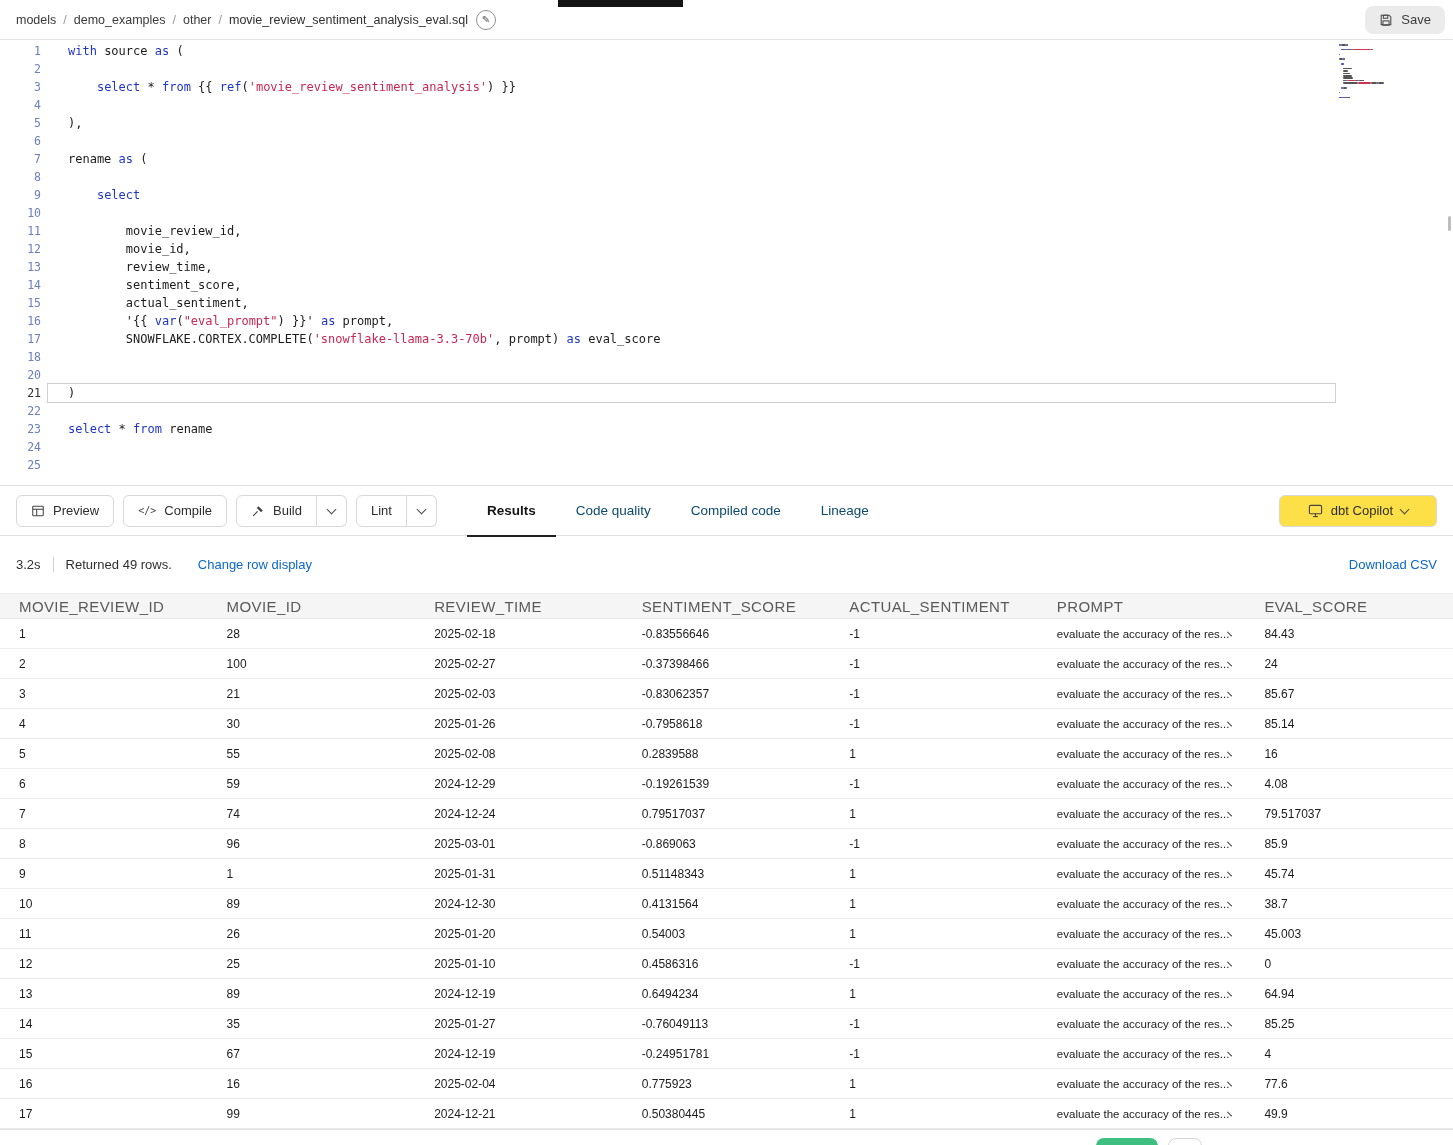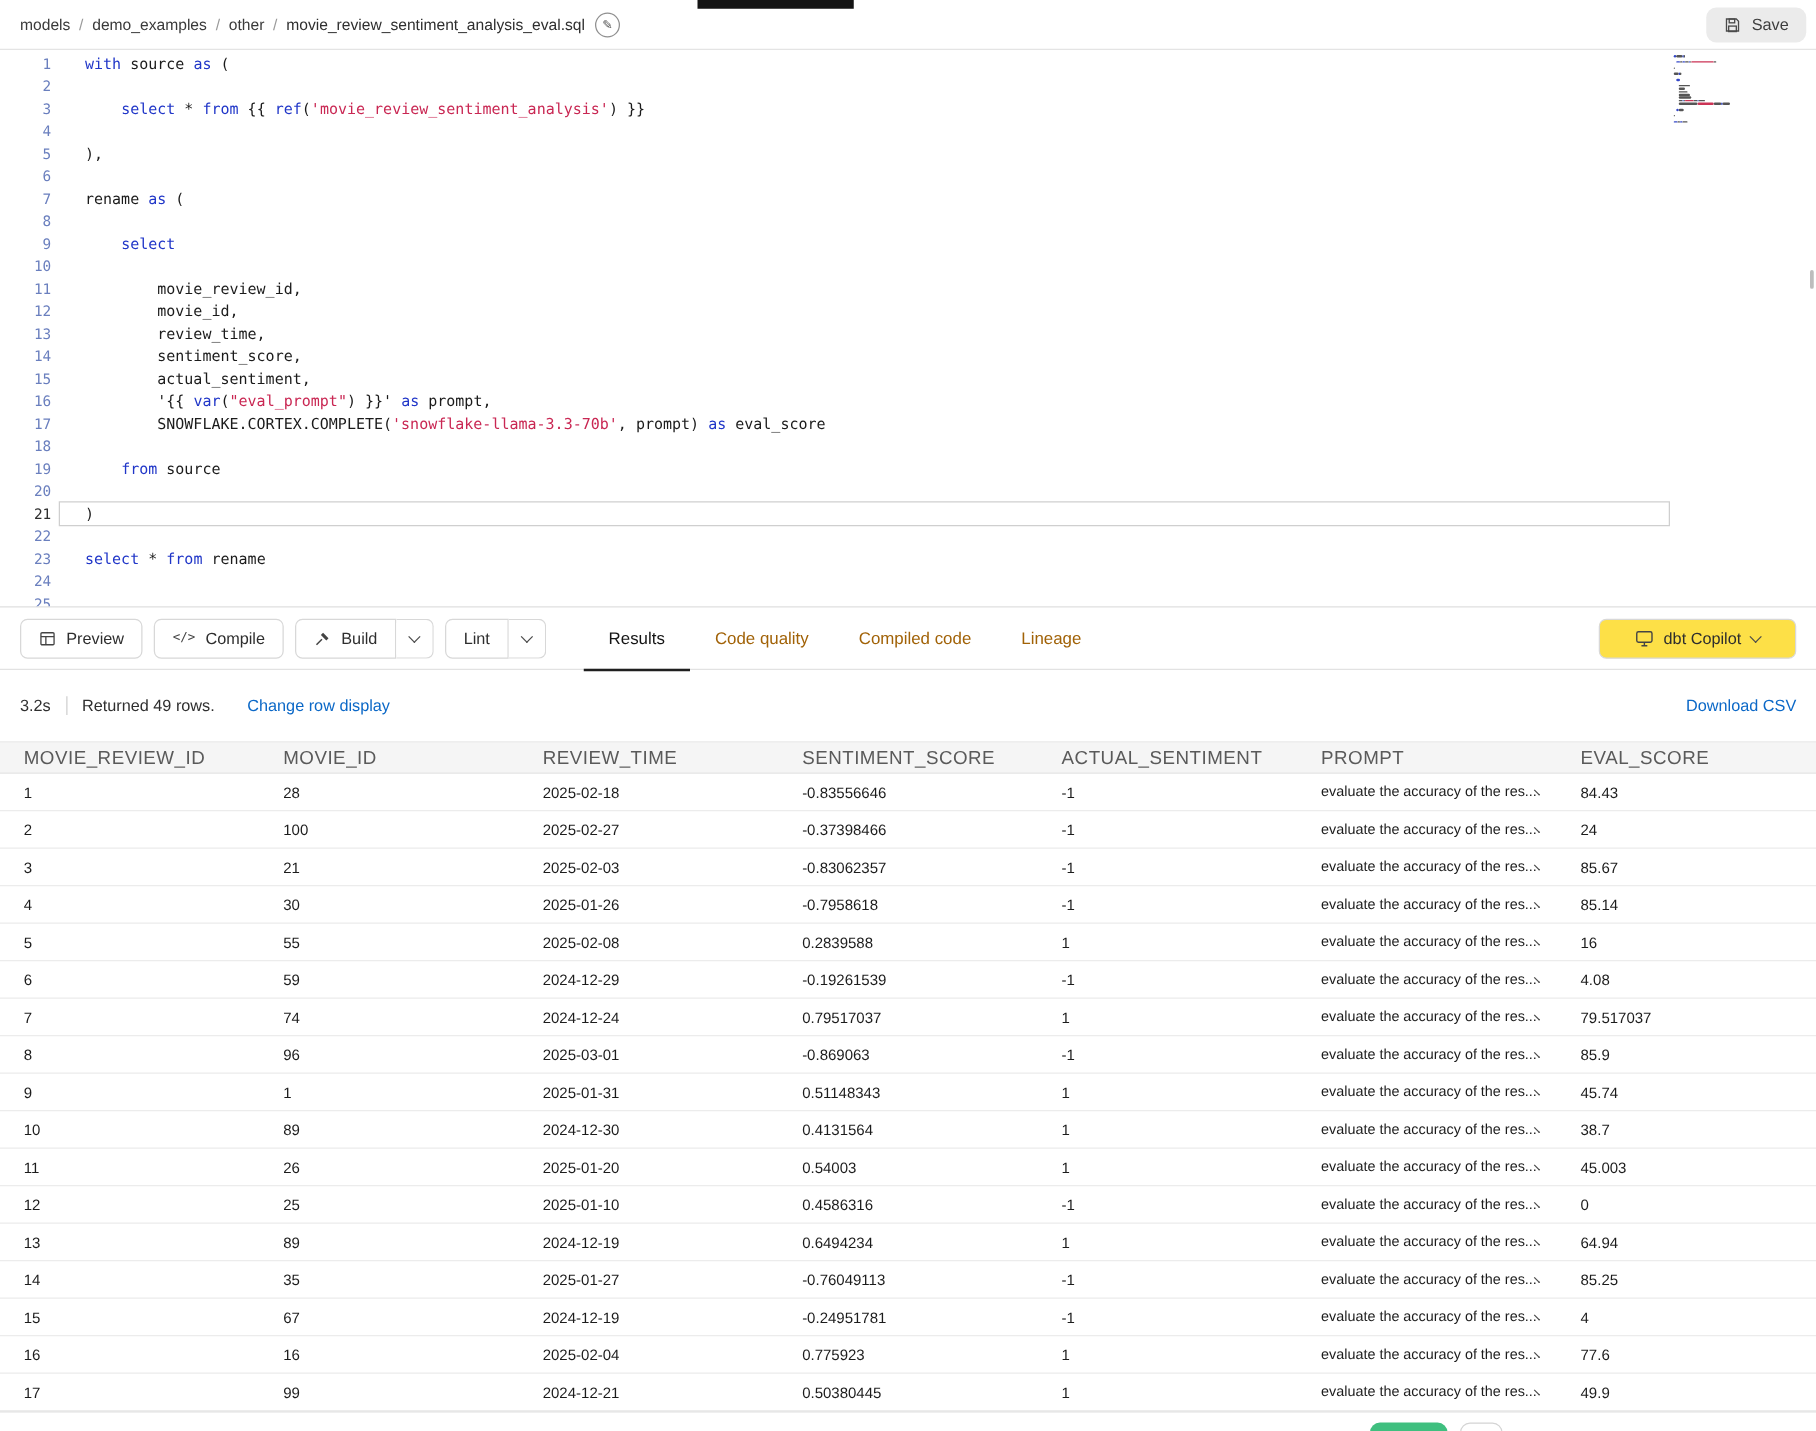--- a/index.html
+++ b/index.html
@@ -42,23 +42,23 @@
   .toolbar{height:50px;border-bottom:1px solid #e2e2e2;display:flex;align-items:center;
     padding:0 16px;box-sizing:border-box;}
   .btn{height:32px;background:#fff;border:1px solid #d8d8d8;border-radius:6px;display:inline-flex;
     align-items:center;gap:8px;padding:0 14px;font-size:13px;color:#2e2e2e;cursor:pointer;font-family:inherit;}
   .btn + .btn, .btn-group{margin-left:9px;}
   .btn-group{display:inline-flex;}
   .btn-group .btn{margin-left:0;}
   .btn-group .btn.main{border-radius:6px 0 0 6px;}
   .btn-group .btn.arrow{border-radius:0 6px 6px 0;border-left:none;padding:0 11px;}
   .tabs{display:flex;height:50px;margin-left:30px;}
-  .tab{padding:0 20px;display:flex;align-items:center;font-size:13.5px;color:#a16207;
+  .tab{padding:0 20px;display:flex;align-items:center;font-size:13.5px;color:#0c4a6e;
     position:relative;cursor:pointer;}
-  .tab.active{color:#141414;font-weight:normal;}
+  .tab.active{color:#141414;font-weight:bold;}
   .tab.active::after{content:"";position:absolute;left:0;right:0;bottom:-1px;height:2px;
     background:var(--tab_underline,#1f1f1f);}
   .copilot-btn{margin-left:auto;height:32px;border:1px solid #d8d8d8;border-radius:6px;background:#fde047;
     display:flex;align-items:center;gap:8px;padding:0 28px;font-size:13px;color:#2e2e2e;cursor:pointer;font-family:inherit;}
   .chev{display:inline-block;width:6px;height:6px;border-right:1.5px solid #4a4a4a;border-bottom:1.5px solid #4a4a4a;}
   .chev.down{transform:rotate(45deg);margin-top:-3px;}
   .chev.right{transform:rotate(-45deg);}
   .chev.sm{width:5px;height:5px;}
   .code-glyph{font-family:"DejaVu Sans Mono",monospace;font-size:10px;color:#444;}
   
@@ -179,24 +179,20 @@
         <span class="gutter">16</span>
         <span class="code"><span class="t-pl">        '{{ </span><span class="t-kw">var</span><span class="t-pl">(</span><span class="t-str">"eval_prompt"</span><span class="t-pl">) }}' </span><span class="t-kw">as</span><span class="t-pl"> prompt,</span></span>
       </div>
       <div class="line">
         <span class="gutter">17</span>
         <span class="code"><span class="t-pl">        SNOWFLAKE.CORTEX.COMPLETE(</span><span class="t-str">'snowflake-llama-3.3-70b'</span><span class="t-pl">, prompt) </span><span class="t-kw">as</span><span class="t-pl"> eval_score</span></span>
       </div>
       <div class="line">
         <span class="gutter">18</span>
         <span class="code"></span>
-      </div>
-      <div class="line">
-        <span class="gutter">19</span>
-        <span class="code"><span class="t-pl">    </span><span class="t-kw">from</span><span class="t-pl"> source</span></span>
       </div>
       <div class="line">
         <span class="gutter">20</span>
         <span class="code"></span>
       </div>
       <div class="line active">
         <span class="gutter">21</span>
         <span class="code"><span class="t-pl">)</span></span>
       </div>
       <div class="line">

